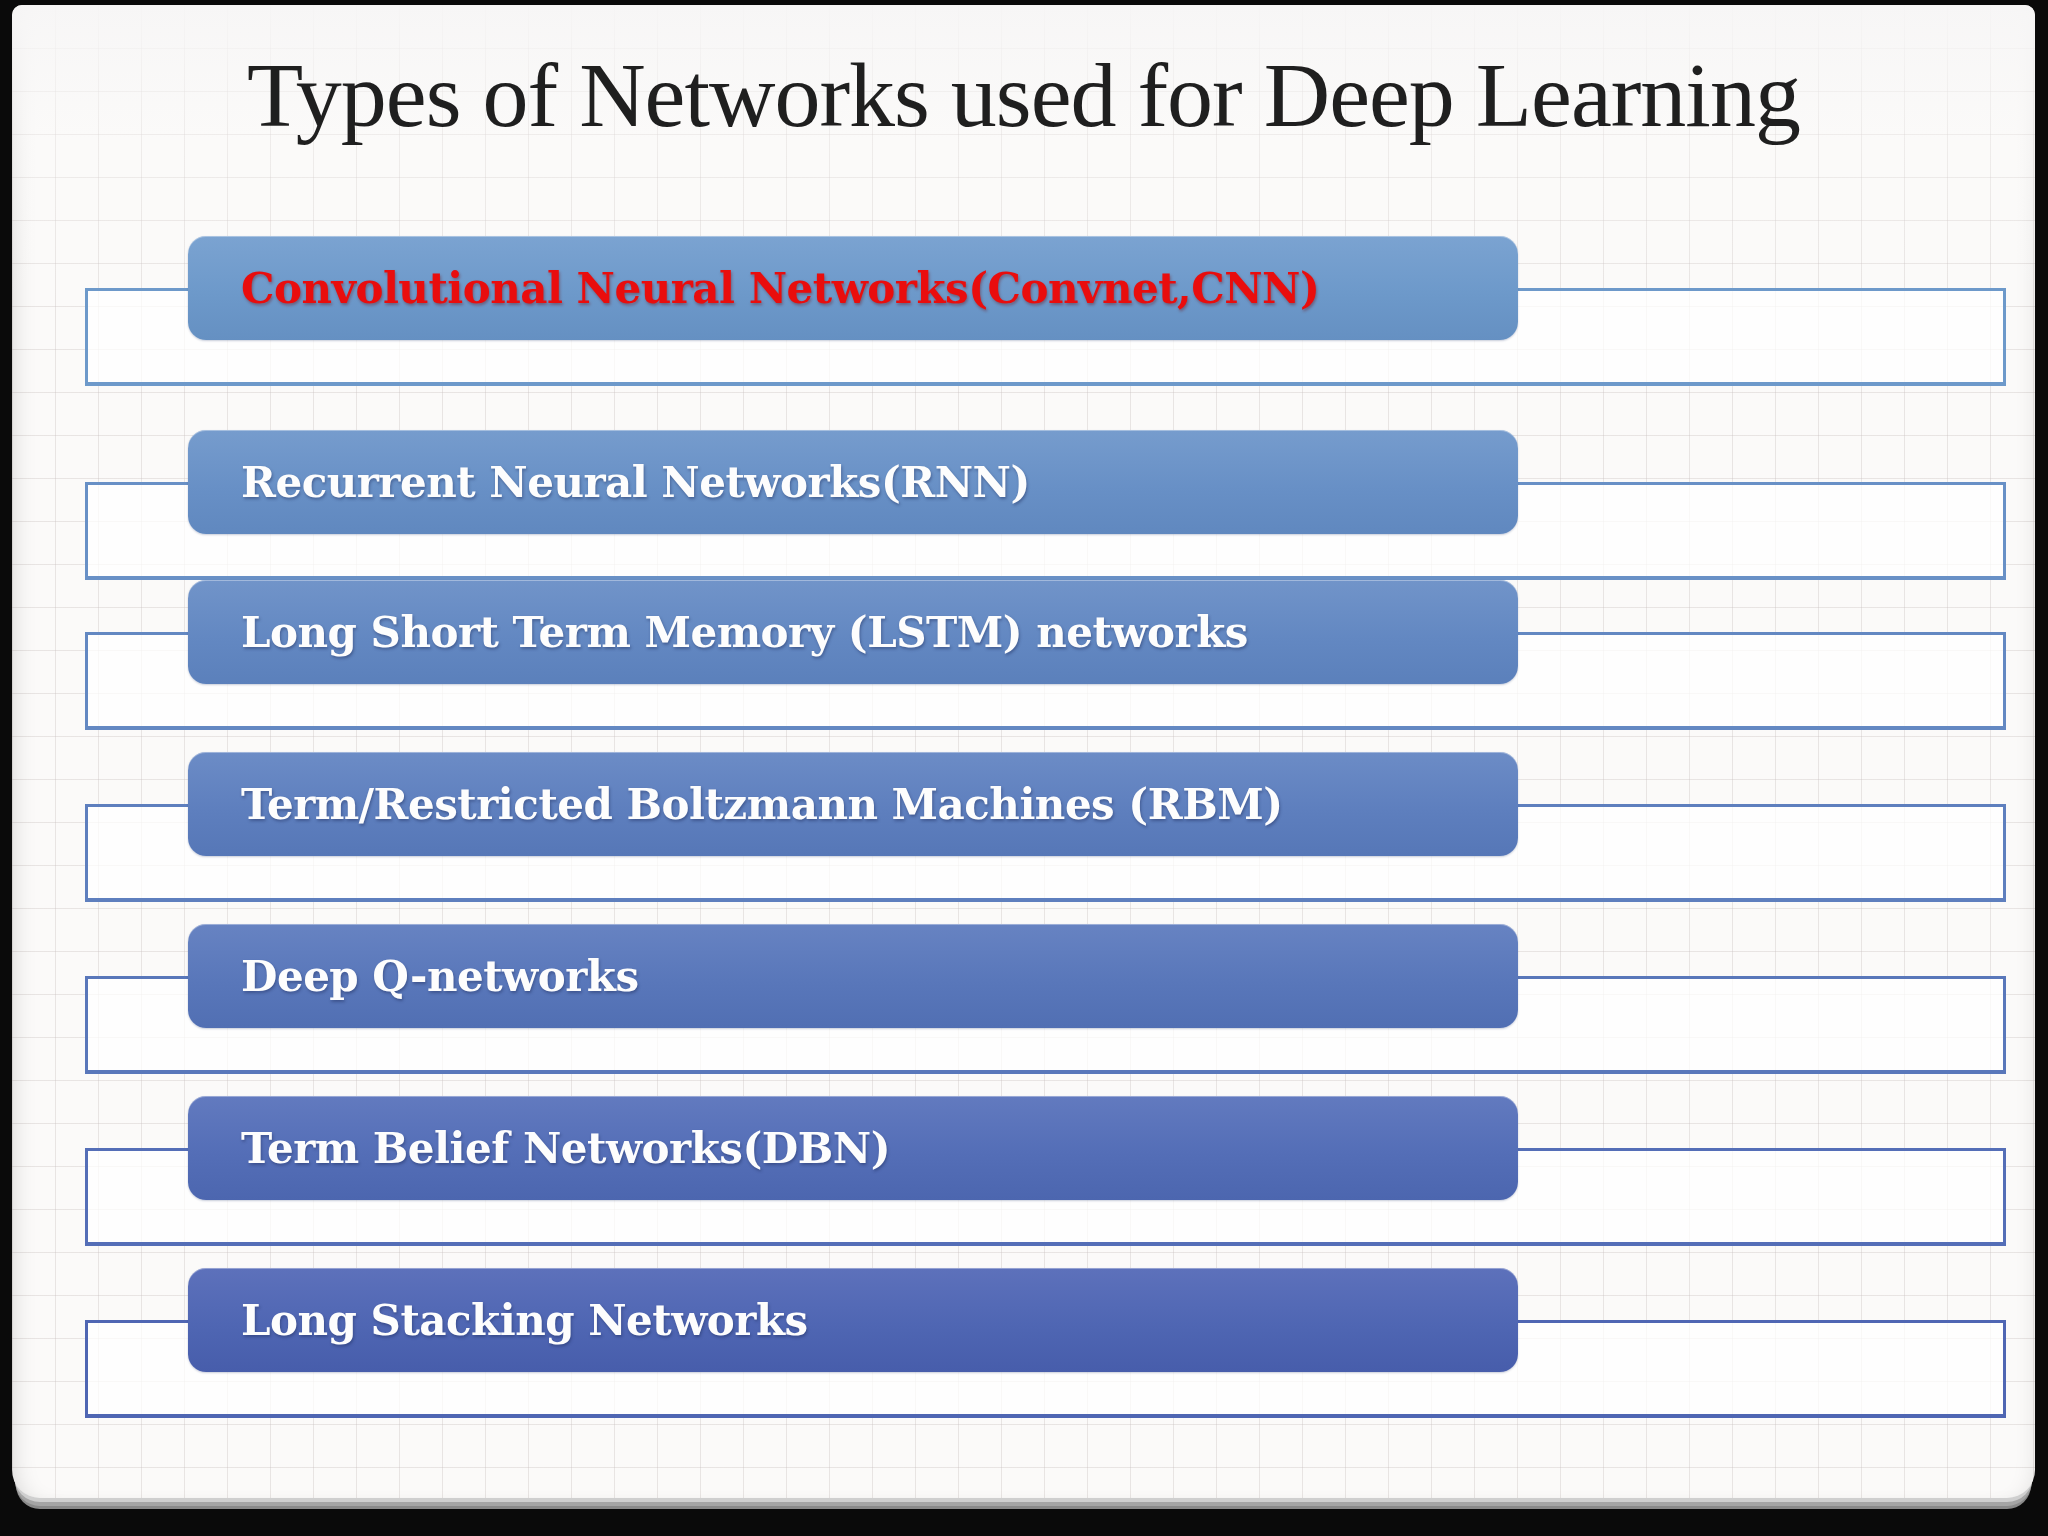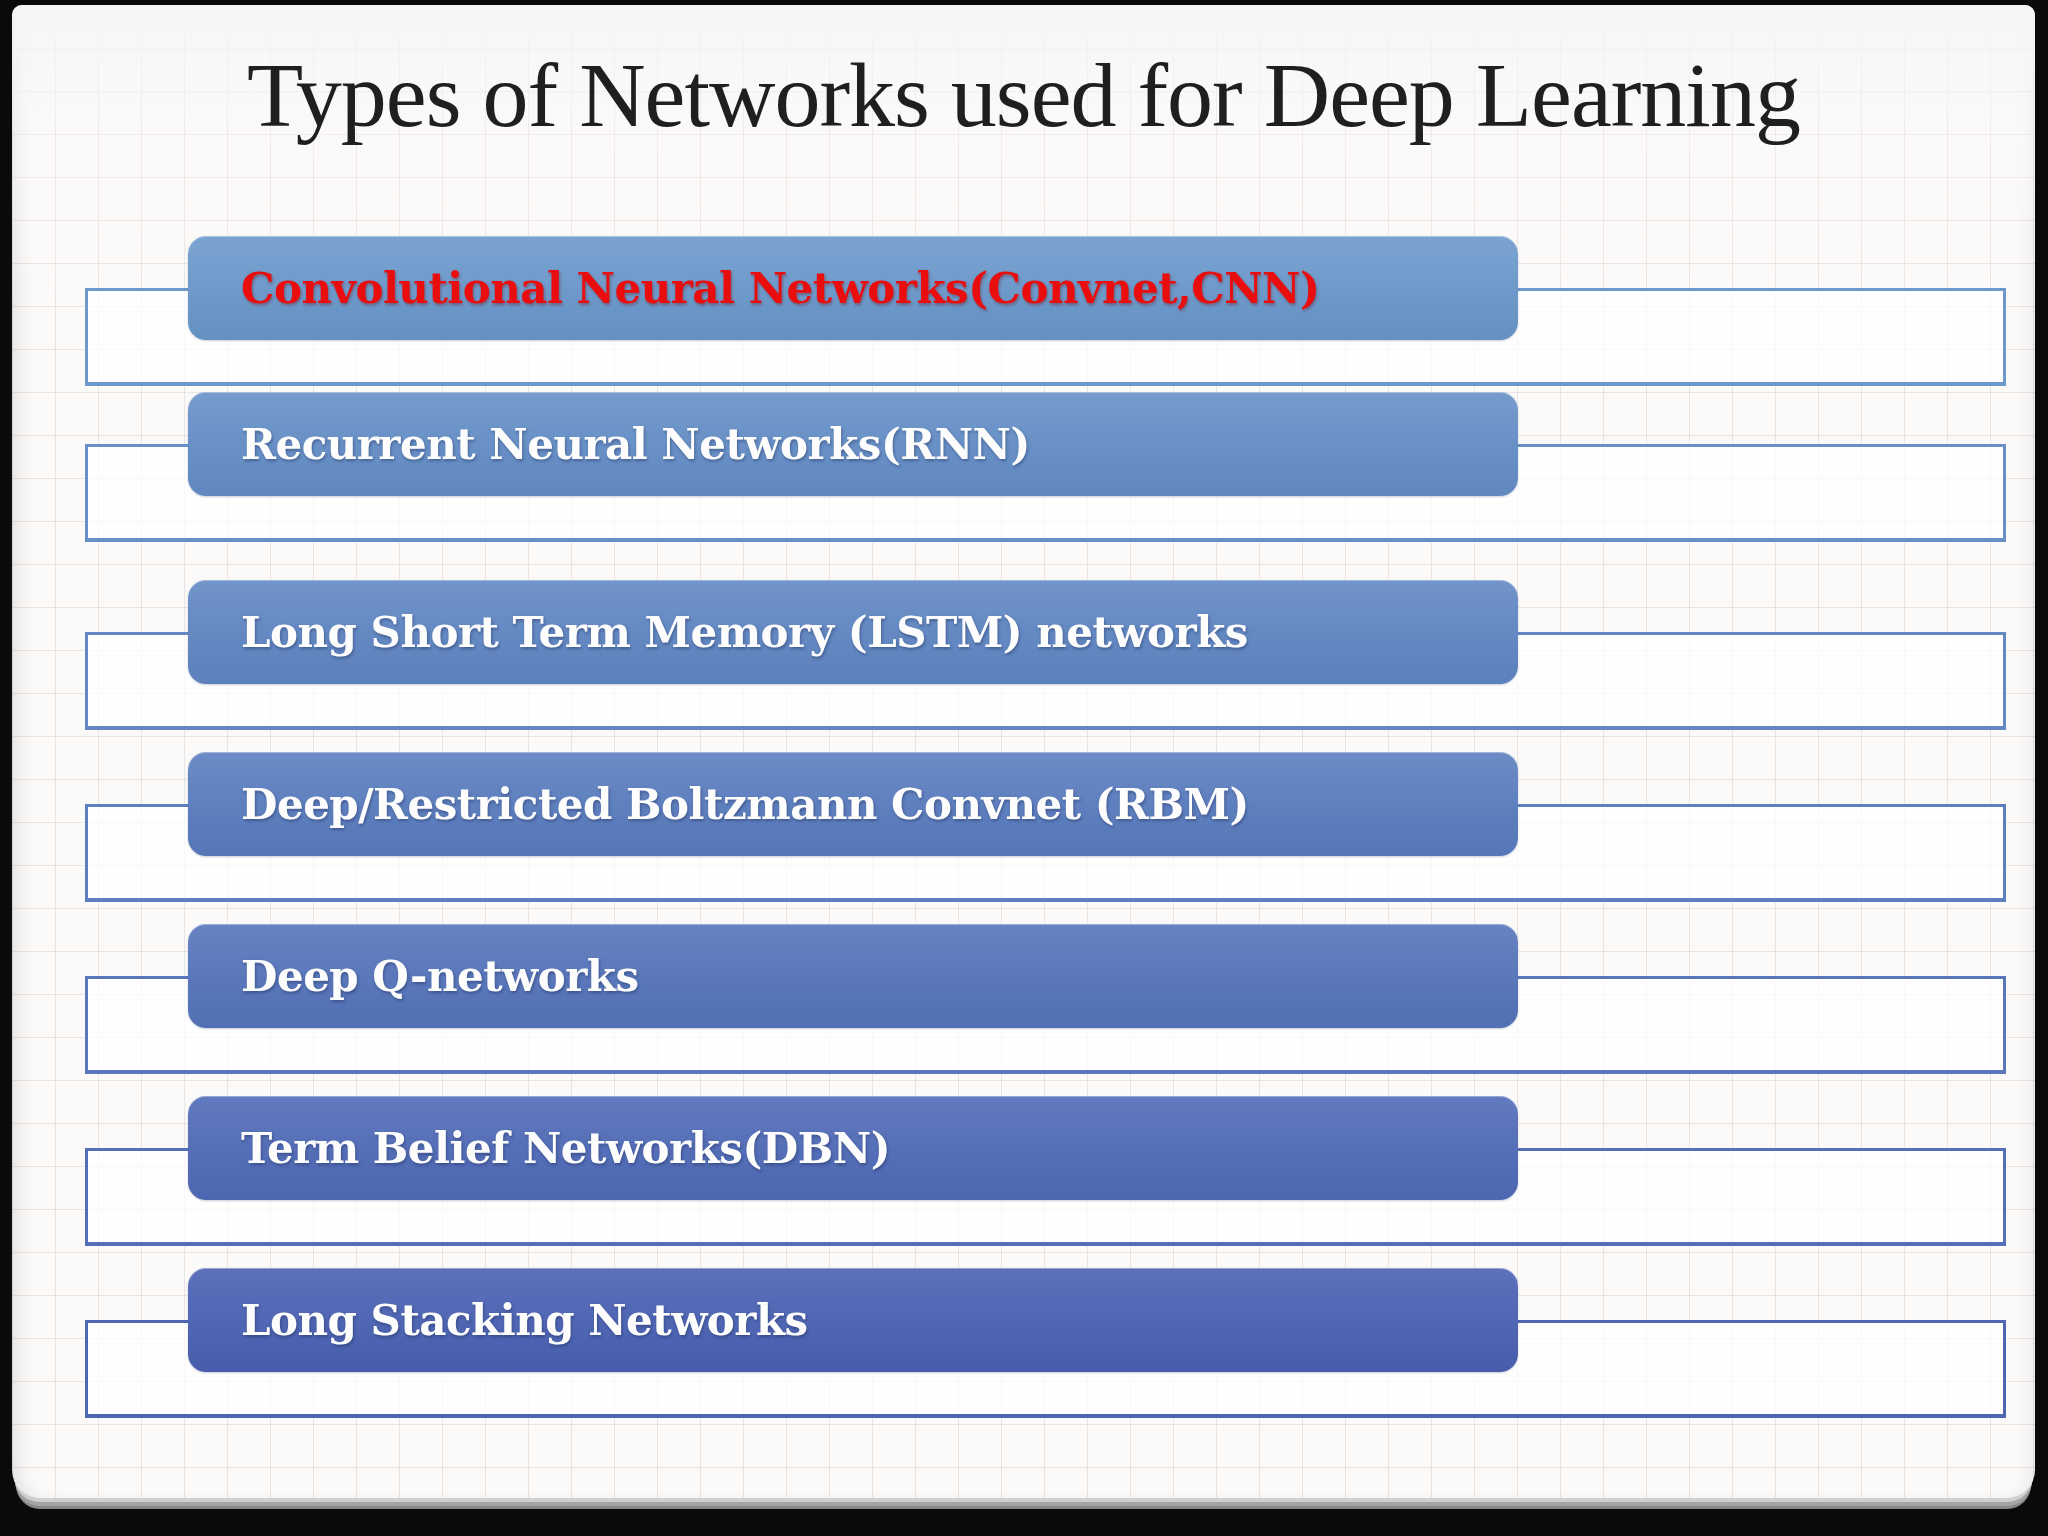--- a/index.html
+++ b/index.html
@@ -92,21 +92,21 @@
     font-size: 42px;
     padding-left: 53px;
     white-space: nowrap;
     letter-spacing: -0.5px;
     text-shadow: 1px 2px 3px rgba(30,45,90,0.45);
   }
   .row-0 .bar-label { text-shadow: 1px 2px 3px rgba(110,10,10,0.40); }
 
   
   .row-0 { top: 231px; }
-  .row-1 { top: 387px; }
+  .row-1 { top: 425px; }
   .row-2 { top: 575px; }
   .row-3 { top: 747px; }
   .row-4 { top: 919px; }
   .row-5 { top: 1091px; }
   .row-6 { top: 1263px; }
 </style>
 </head>
 <body>
 
 <div class="slide">
@@ -130,21 +130,21 @@
   <div class="row row-2">
     <div class="frame" style="border-color: rgb(99, 136, 194);"></div>
     <div class="bar" style="--c1: #7194c9; --cb: #6388c2; --c2: #5b80bb;">
       <span class="bar-label" style="color: rgb(253, 253, 253);">Long Short Term Memory (LSTM) networks</span>
     </div>
   </div>
 
   <div class="row row-3">
     <div class="frame" style="border-color: rgb(94, 127, 190);"></div>
     <div class="bar" style="--c1: #6c8cc6; --cb: #5e7fbe; --c2: #5677b7;">
-      <span class="bar-label" style="color: rgb(253, 253, 253);">Deep/Restricted Boltzmann Convnet (RBM)</span>
+      <span class="bar-label" style="color: rgb(253, 253, 253);">Term/Restricted Boltzmann Machines (RBM)</span>
     </div>
   </div>
 
   <div class="row row-4">
     <div class="frame" style="border-color: rgb(89, 119, 186);"></div>
     <div class="bar" style="--c1: #6783c2; --cb: #5977ba; --c2: #516fb3;">
       <span class="bar-label" style="color: rgb(253, 253, 253);">Deep Q-networks</span>
     </div>
   </div>
 

